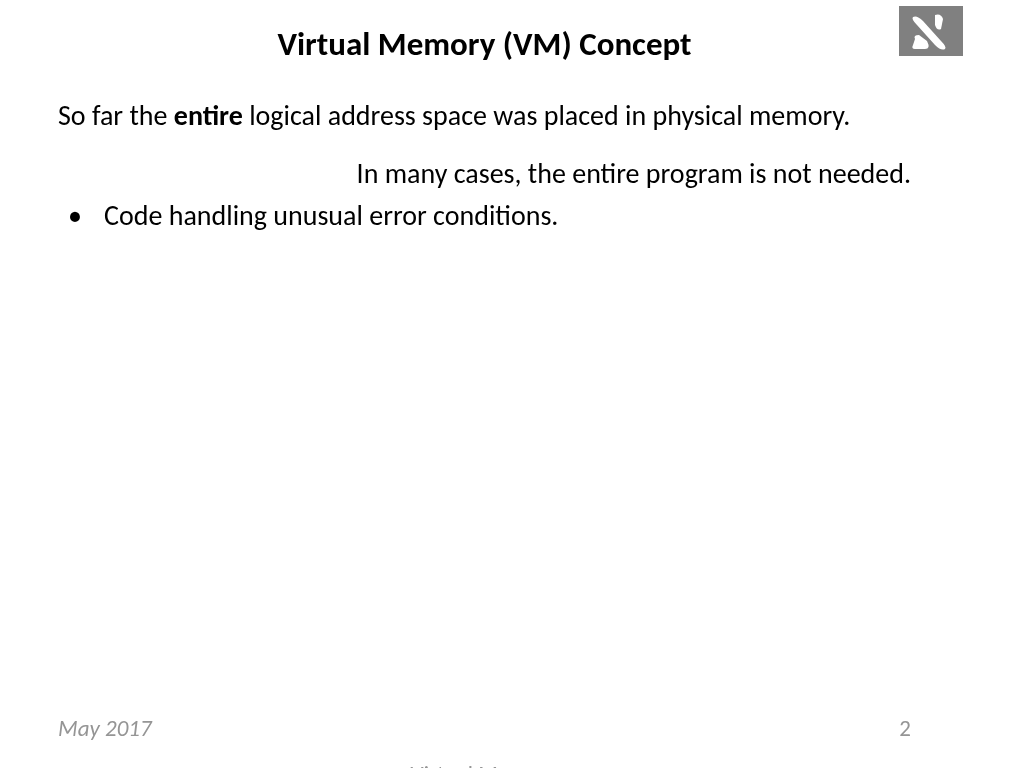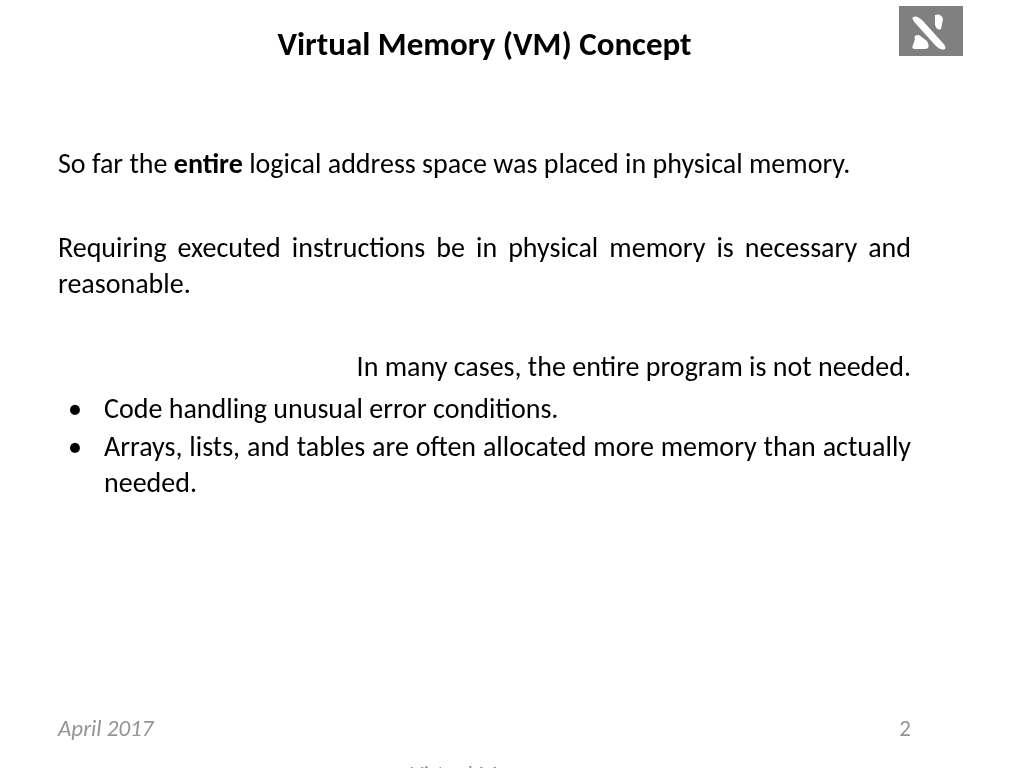--- a/index.html
+++ b/index.html
@@ -34,21 +34,21 @@
     .logo svg { width: 52px; height: 40px; }
     .content {
       position: absolute;
       top: 98px;
       left: 58px;
       right: 58px;
       color: #000;
       font-size: 28px;
       line-height: 1.28;
     }
-    .content p { margin-bottom: 22px; text-align: justify; margin-top: 48px; }
+    .content p { margin-bottom: 22px; text-align: justify; }
     .content p.last-para { margin-bottom: 6px; text-align: right; }
     .content ul { list-style: none; padding-left: 0; }
     .content li {
       position: relative;
       padding-left: 46px;
       text-align: justify;
       margin-bottom: 2px;
     }
     .content li::before {
       content: "•";
@@ -82,27 +82,25 @@
       <path d="M 8 6 Q 12 4 18 10 L 36 30 Q 42 36 40 38 Q 36 40 30 34 L 12 14 Q 6 8 8 6 Z" fill="#ffffff"></path>
       <path d="M 30 4 Q 36 2 38 8 L 36 18 Q 32 20 30 14 Z" fill="#ffffff"></path>
       <path d="M 10 28 Q 8 24 14 24 L 22 30 Q 26 38 20 38 L 10 38 Q 6 38 8 34 Z" fill="#ffffff"></path>
     </svg>
   </div>
 
   <h1 class="title">Virtual Memory (VM) Concept</h1>
 
   <div class="content">
     <p><span>So far the </span><span class="bold">entire</span><span> logical address space was placed in physical memory.</span></p>
-    <p>Requiring executed instructions be in physical memory is necessary and reasonable.</p>
     <p class="last-para">In many cases, the entire program is not needed.</p>
     <ul>
       <li>Code handling unusual error conditions.</li>
-      <li>Arrays, lists, and tables are often allocated more memory than actually needed.</li>
     </ul>
   </div>
 
   <div class="footer">
-    <div class="footer-left">April 2017</div>
+    <div class="footer-left">May 2017</div>
     <div class="footer-center">Virtual Memory</div>
     <div class="footer-right">2</div>
   </div>
 
 </div>
 
 </body></html>

